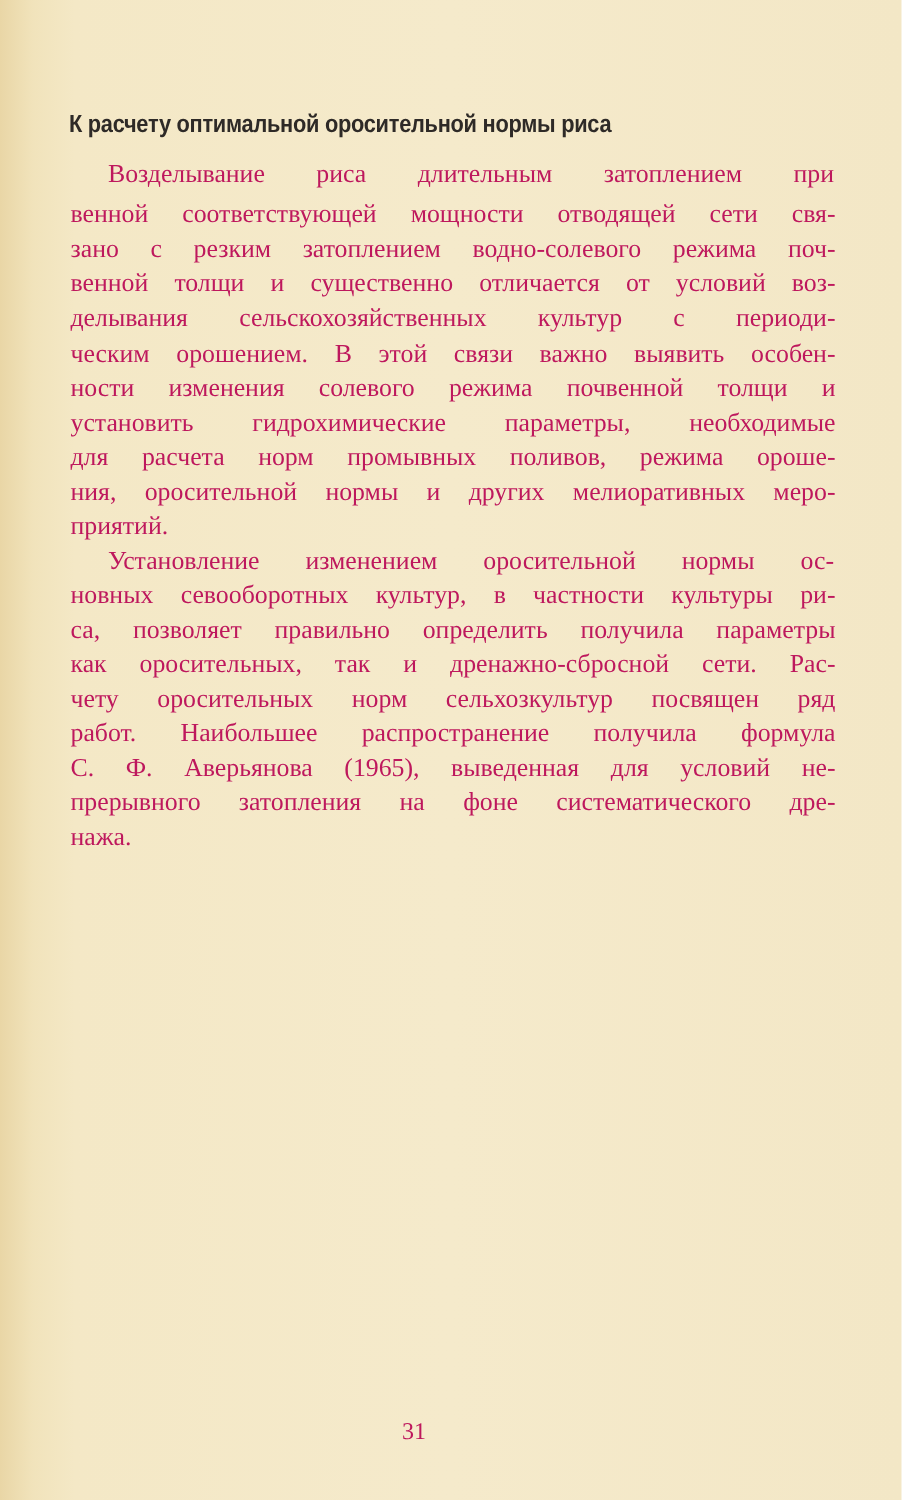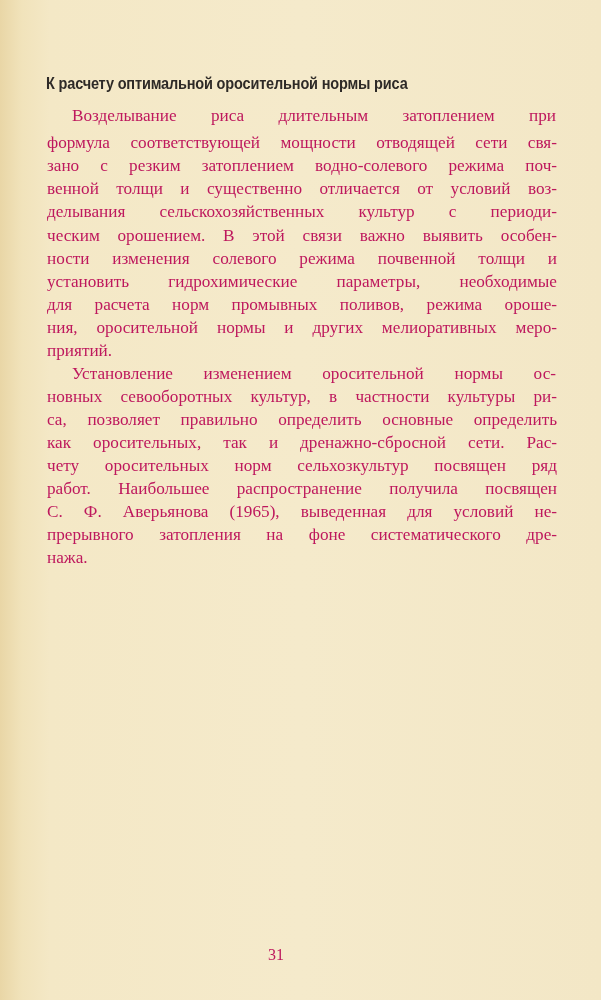--- a/index.html
+++ b/index.html
@@ -24,39 +24,39 @@
   </style>
 </head>
 <body>
 
 <div class="page">
 
   <div class="title">К расчету оптимальной оросительной нормы риса</div>
 
   <div>
     <div class="pl" style="left:72px; top:74px;"><span class="just" style="width:484px;">Возделывание риса длительным затоплением при</span></div>
-    <div class="pl" style="left:47px; top:101px;"><span class="just">формула соответствующей мощности отводящей сети свя-</span></div>
+    <div class="pl" style="left:47px; top:101px;"><span class="just">венной соответствующей мощности отводящей сети свя-</span></div>
     <div class="pl" style="left:47px; top:124px;"><span class="just">зано с резким затоплением водно-солевого режима поч-</span></div>
     <div class="pl" style="left:47px; top:147px;"><span class="just">венной толщи и существенно отличается от условий воз-</span></div>
     <div class="pl" style="left:47px; top:170px;"><span class="just">делывания сельскохозяйственных культур с периоди-</span></div>
     <div class="pl" style="left:47px; top:194px;"><span class="just">ческим орошением. В этой связи важно выявить особен-</span></div>
     <div class="pl" style="left:47px; top:217px;"><span class="just">ности изменения солевого режима почвенной толщи и</span></div>
     <div class="pl" style="left:47px; top:240px;"><span class="just">установить гидрохимические параметры, необходимые</span></div>
     <div class="pl" style="left:47px; top:263px;"><span class="just">для расчета норм промывных поливов, режима ороше-</span></div>
     <div class="pl" style="left:47px; top:286px;"><span class="just">ния, оросительной нормы и других мелиоративных меро-</span></div>
     <div class="pl" style="left:47px; top:309px;"><span>приятий.</span></div>
   </div>
 
   <div>
     <div class="pl" style="left:72px; top:332px;"><span class="just" style="width:484px;">Установление изменением оросительной нормы ос-</span></div>
     <div class="pl" style="left:47px; top:355px;"><span class="just">новных севооборотных культур, в частности культуры ри-</span></div>
-    <div class="pl" style="left:47px; top:378px;"><span class="just">са, позволяет правильно определить основные определить</span></div>
+    <div class="pl" style="left:47px; top:378px;"><span class="just">са, позволяет правильно определить получила параметры</span></div>
     <div class="pl" style="left:47px; top:401px;"><span class="just">как оросительных, так и дренажно-сбросной сети. Рас-</span></div>
     <div class="pl" style="left:47px; top:424px;"><span class="just">чету оросительных норм сельхозкультур посвящен ряд</span></div>
-    <div class="pl" style="left:47px; top:447px;"><span class="just">работ. Наибольшее распространение получила посвящен</span></div>
+    <div class="pl" style="left:47px; top:447px;"><span class="just">работ. Наибольшее распространение получила формула</span></div>
     <div class="pl" style="left:47px; top:470px;"><span class="just">С. Ф. Аверьянова (1965), выведенная для условий не-</span></div>
     <div class="pl" style="left:47px; top:493px;"><span class="just">прерывного затопления на фоне систематического дре-</span></div>
     <div class="pl" style="left:47px; top:516px;"><span>нажа.</span></div>
   </div>
 
   <div>
     
   </div>
 
   <div></div>

